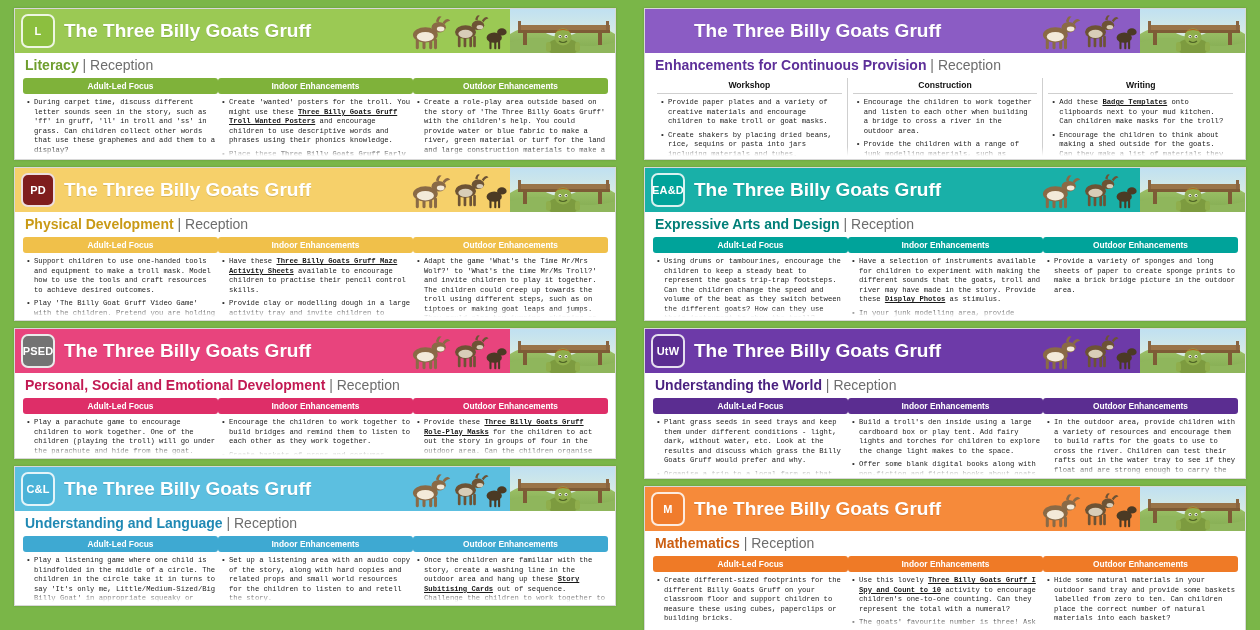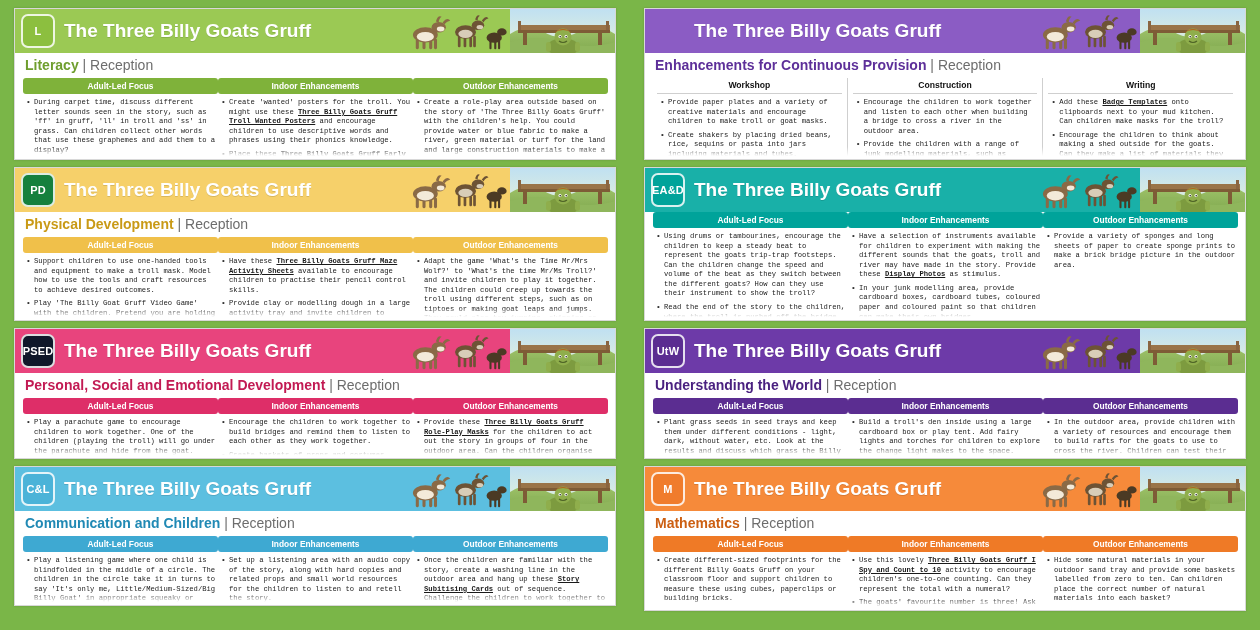--- a/index.html
+++ b/index.html
@@ -264,21 +264,21 @@
               <li>Create a role-play area outside based on the story of 'The Three Billy Goats Gruff' with the children's help. You could provide water or blue fabric to make a river, green material or turf for the land and large construction materials to make a bridge. You could also add resources for the troll's den under the bridge or dressing-up clothes and masks for the troll and goats. Can the children retell the story using key</li>
             </ul>
     </div>
         </div>
     <div class="fade-bottom"></div>
   </div>
       <div class="sheet" style="height:154px">
 
   <div class="hdr">
     <div class="hdr-bar" style="background:#f6d06a"></div>
-    <div class="badge" style="background:#15803d;border:2px solid rgba(255,255,255,0.85);">PD</div>
+    <div class="badge" style="background:#7f1d1d;border:2px solid rgba(255,255,255,0.85);">PD</div>
     <div class="title-wrap">
       <span class="sheet-title">The Three Billy Goats Gruff</span>
     </div>
     <div class="hdr-art">
       <div class="art-goats"><svg viewBox="0 0 110 46" width="110" height="100%" preserveAspectRatio="xMidYMid meet">
     <g fill="#8a6a46">
       <ellipse cx="24" cy="27" rx="13" ry="8"></ellipse>
       <rect x="14" y="31" width="3.2" height="11" rx="1.4"></rect>
       <rect x="21" y="32" width="3.2" height="10" rx="1.4"></rect>
       <rect x="28" y="32" width="3.2" height="10" rx="1.4"></rect>
@@ -375,21 +375,21 @@
               <li>Adapt the game 'What's the Time Mr/Mrs Wolf?' to 'What's the time Mr/Ms Troll?' and invite children to play it together. The children could creep up towards the troll using different steps, such as on tiptoes or making goat leaps and jumps. They could also try jumping, skipping or hopping away as well as running when the troll shouts 'Dinner time!'.</li>
             </ul>
     </div>
         </div>
     <div class="fade-bottom"></div>
   </div>
       <div class="sheet" style="height:131px">
 
   <div class="hdr">
     <div class="hdr-bar" style="background:#e8447d"></div>
-    <div class="badge" style="background:#0f172a;border:2px solid rgba(255,255,255,0.85);">PSED</div>
+    <div class="badge" style="background:#737373;border:2px solid rgba(255,255,255,0.85);">PSED</div>
     <div class="title-wrap">
       <span class="sheet-title">The Three Billy Goats Gruff</span>
     </div>
     <div class="hdr-art">
       <div class="art-goats"><svg viewBox="0 0 110 46" width="110" height="100%" preserveAspectRatio="xMidYMid meet">
     <g fill="#8a6a46">
       <ellipse cx="24" cy="27" rx="13" ry="8"></ellipse>
       <rect x="14" y="31" width="3.2" height="11" rx="1.4"></rect>
       <rect x="21" y="32" width="3.2" height="10" rx="1.4"></rect>
       <rect x="28" y="32" width="3.2" height="10" rx="1.4"></rect>
@@ -566,21 +566,21 @@
       <circle cx="50.2" cy="28.7" r="0.8" fill="#222"></circle>
       <circle cx="56.2" cy="28.7" r="0.8" fill="#222"></circle>
       <path d="M49 33 q4 3 8 0" stroke="#4e6326" stroke-width="1.2" fill="none"></path>
       <rect x="36" y="34" width="5" height="10" rx="2.4" fill="#8fae4c"></rect>
       <rect x="65" y="34" width="5" height="10" rx="2.4" fill="#8fae4c"></rect>
     </g>
   </svg></div>
     </div>
   </div>
   <div class="subtitle">
-    <span style="color:#2089b4">Communication and Children</span>
+    <span style="color:#2089b4">Understanding and Language</span>
     <span class="phase"> | Reception</span>
   </div>
     <div class="cols">
     <div class="col">
       <div class="col-head" style="background:#3ea9d2">Adult-Led Focus</div>
       <ul class="bullets">
               <li>Play a listening game where one child is blindfolded in the middle of a circle. The children in the circle take it in turns to say 'It's only me, Little/Medium-Sized/Big Billy Goat' in appropriate squeaky or gruff voices. The blindfolded child guesses who was speaking.</li>
               <li>Try out hot-seating where an adult or child pretends to be one of the characters and invites other children to ask questions which they answer in character.</li>
             </ul>
     </div>
@@ -796,20 +796,24 @@
       <circle cx="56" cy="28.5" r="1.5" fill="#ffffff"></circle>
       <circle cx="50.2" cy="28.7" r="0.8" fill="#222"></circle>
       <circle cx="56.2" cy="28.7" r="0.8" fill="#222"></circle>
       <path d="M49 33 q4 3 8 0" stroke="#4e6326" stroke-width="1.2" fill="none"></path>
       <rect x="36" y="34" width="5" height="10" rx="2.4" fill="#8fae4c"></rect>
       <rect x="65" y="34" width="5" height="10" rx="2.4" fill="#8fae4c"></rect>
     </g>
   </svg></div>
     </div>
   </div>
+  <div class="subtitle">
+    <span style="color:#007f78">Expressive Arts and Design</span>
+    <span class="phase"> | Reception</span>
+  </div>
     <div class="cols">
     <div class="col">
       <div class="col-head" style="background:#00a39a">Adult-Led Focus</div>
       <ul class="bullets">
               <li>Using drums or tambourines, encourage the children to keep a steady beat to represent the goats trip-trap footsteps. Can the children change the speed and volume of the beat as they switch between the different goats? How can they use their instrument to show the troll?</li>
               <li>Read the end of the story to the children, where the troll is pushed off the bridge and into the river. Can the children then create their own new ending for the story?</li>
             </ul>
     </div>
     <div class="col">
       <div class="col-head" style="background:#00a39a">Indoor Enhancements</div>
@@ -820,21 +824,21 @@
     </div>
     <div class="col">
       <div class="col-head" style="background:#00a39a">Outdoor Enhancements</div>
       <ul class="bullets">
               <li>Provide a variety of sponges and long sheets of paper to create sponge prints to make a brick bridge picture in the outdoor area.</li>
             </ul>
     </div>
         </div>
     <div class="fade-bottom"></div>
   </div>
-      <div class="sheet" style="height:131px">
+      <div class="sheet" style="height:151px">
 
   <div class="hdr">
     <div class="hdr-bar" style="background:#6d3aa8"></div>
     <div class="badge" style="background:#5b2d91;border:2px solid rgba(255,255,255,0.85);">UtW</div>
     <div class="title-wrap">
       <span class="sheet-title">The Three Billy Goats Gruff</span>
     </div>
     <div class="hdr-art">
       <div class="art-goats"><svg viewBox="0 0 110 46" width="110" height="100%" preserveAspectRatio="xMidYMid meet">
     <g fill="#8a6a46">

